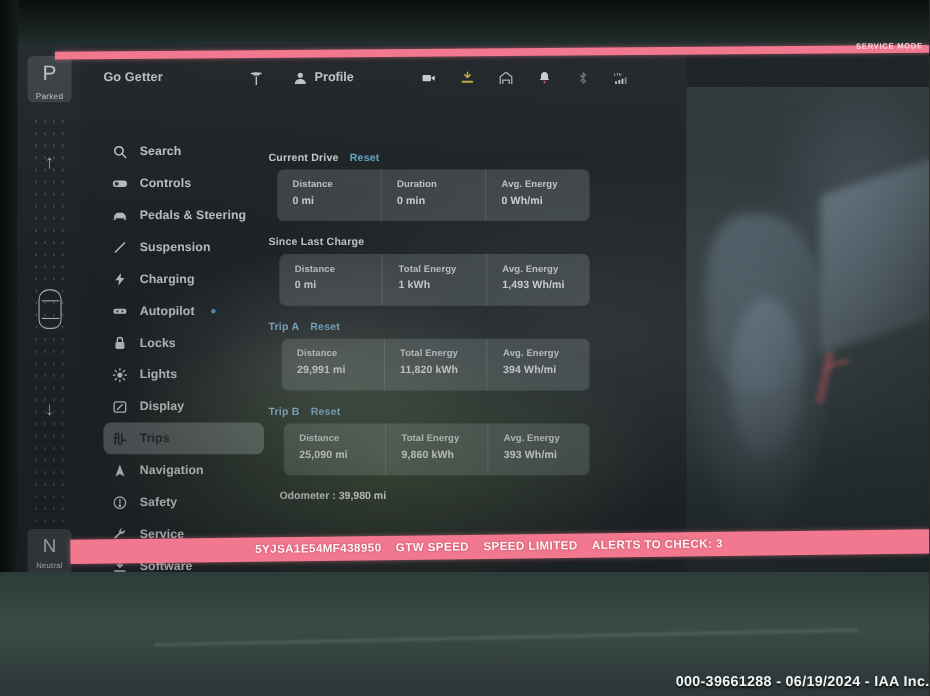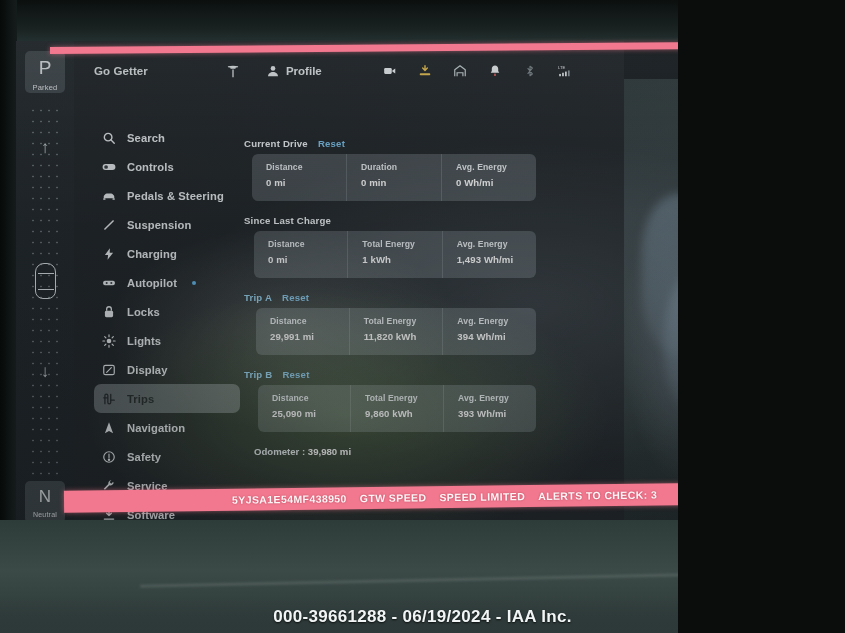--- a/index.html
+++ b/index.html
@@ -6,21 +6,21 @@
   html, body {
     width: 845px; height: 633px;
     background: #0a0d0c;
     font-family: "Liberation Sans", sans-serif;
     overflow: hidden;
   }
 
   
   #photo {
     position: relative;
-    width: 678px; height: 633px;
+    width: 845px; height: 633px;
     background: #1c2422;
     overflow: hidden;
   }
   
   #bezel {
     position: absolute; inset: 0;
     background:
       radial-gradient(ellipse 140% 90% at 50% 45%, #30403c 0%, #1b2422 55%, #0c1211 100%);
   }
 
@@ -220,23 +220,23 @@
 
   #odometer {
     margin-left: 10px; margin-top: 9px;
     font-size: 9.6px; color: #e7edf0; font-weight: bold;
   }
   #odometer .odo-val { color: #ffffff; }
 
   
   #caption {
     position: absolute; left: 0; bottom: 6px; width: 845px;
-    text-align: center;
+    text-align: right;
     color: #f2f5f6;
-    font-size: 17px; font-weight: bold;
+    font-size: 13px; font-weight: bold;
     letter-spacing: .3px;
     text-shadow: 0 1px 2px rgba(0,0,0,.8);
   }
   #caption-band {
     position: absolute; left: 0; bottom: 0; width: 845px; height: 36px;
     background: linear-gradient(180deg, rgba(40,52,52,.0), rgba(46,58,58,.85));
   }
   
   #dash-left {
     position: absolute; left: 0; top: 0; width: 17px; height: 633px;

